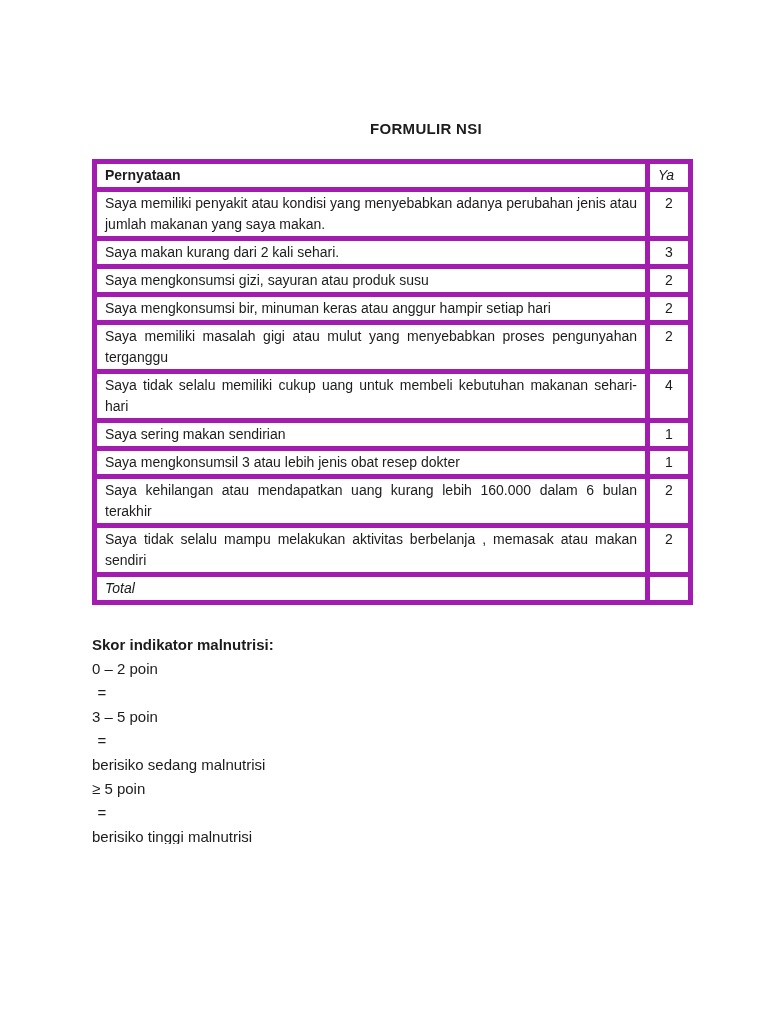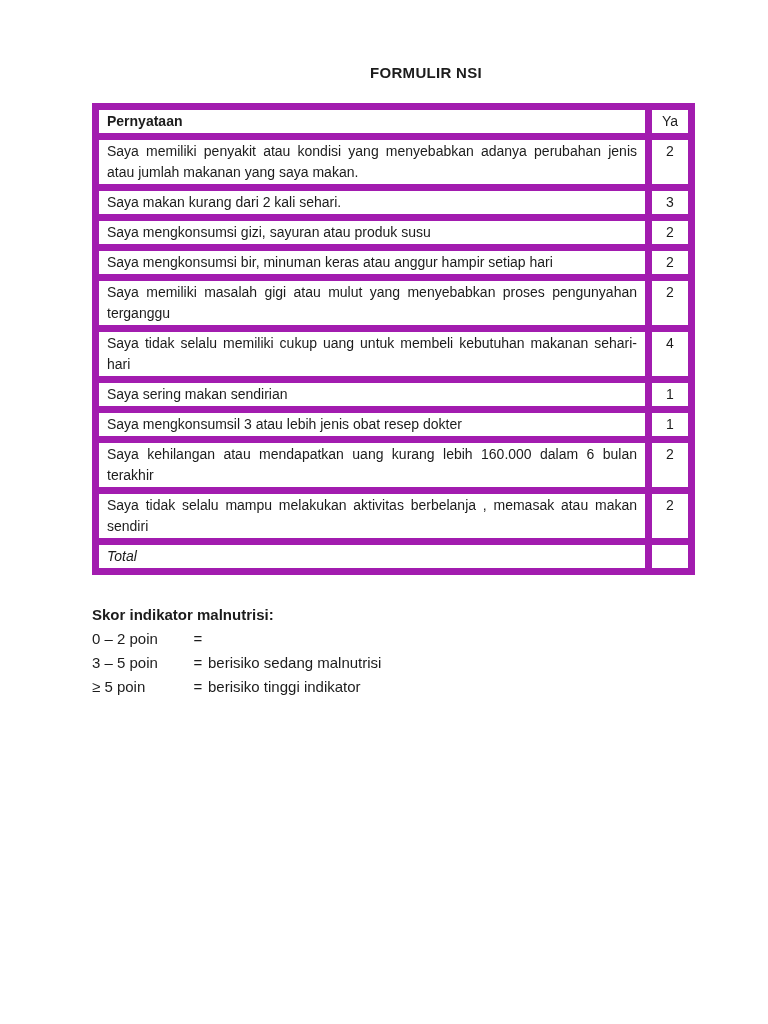--- a/index.html
+++ b/index.html
@@ -8,21 +8,21 @@
     background: #ffffff;
     width: 768px;
     height: 1024px;
     font-family: "Liberation Sans", sans-serif;
     color: #1c1c1c;
     -webkit-font-smoothing: antialiased;
   }
   .doc {
     width: 768px;
     height: 844px;
-    padding-top: 64px;
+    padding-top: 120px;
     box-sizing: border-box;
     overflow: hidden;
   }
   .title {
     margin: 0 0 0 92px;
     width: 668px;
     text-align: center;
     font-size: 15px;
     font-weight: bold;
     letter-spacing: 0.3px;
@@ -30,57 +30,59 @@
   }
   table.nsi {
     margin: 21px 0 0 92px;
     width: 596px;
     border-collapse: collapse;
     table-layout: fixed;
   }
   table.nsi col.c-statement { width: 553px; }
   table.nsi col.c-score { width: 43px; }
   table.nsi th, table.nsi td {
-    border: 7px solid #a21caf;
+    border: 5px solid #a21caf;
     padding: 1px 8px;
     vertical-align: top;
     font-size: 14px;
     line-height: 21px;
     color: #1c1c1c;
     overflow: hidden;
   }
   th.h-statement {
     text-align: left;
     font-weight: bold;
     border-bottom: 2px solid #262626;
   }
   th.h-ya {
-    text-align: center;
+    text-align: left;
     font-weight: normal;
     border-bottom: 2px solid #262626;
+    font-style: italic;
   }
   td.statement { text-align: justify; }
   td.score { text-align: center; padding: 1px 2px; }
   tr.row-italic td.statement { }
   tr.row-total td.statement {
     font-style: italic;
     font-weight: normal;
     text-align: left;
   }
   .score-key {
     margin: 28px 8px 0 92px;
     font-size: 15px;
   }
   .key-heading {
     font-weight: bold;
     line-height: 24px;
   }
   .key-row {
     display: flex;
     line-height: 24px;
+    flex-direction: column;
   }
   .key-range { width: 96px; }
   .key-eq { width: 20px; text-align: center; }
   .key-meaning { flex: 1; }
 </style>
 </head>
 <body>
 
 <div class="doc">
 
@@ -152,17 +154,17 @@
       <span class="key-eq">=</span>
     </div>
     <div class="key-row">
       <span class="key-range">3 – 5 poin</span>
       <span class="key-eq">=</span>
       <span class="key-meaning">berisiko sedang malnutrisi</span>
     </div>
     <div class="key-row">
       <span class="key-range">≥ 5 poin</span>
       <span class="key-eq">=</span>
-      <span class="key-meaning">berisiko tinggi indikator</span>
+      <span class="key-meaning">berisiko tinggi malnutrisi</span>
     </div>
   </div>
 
 </div>
 
 </body></html>

